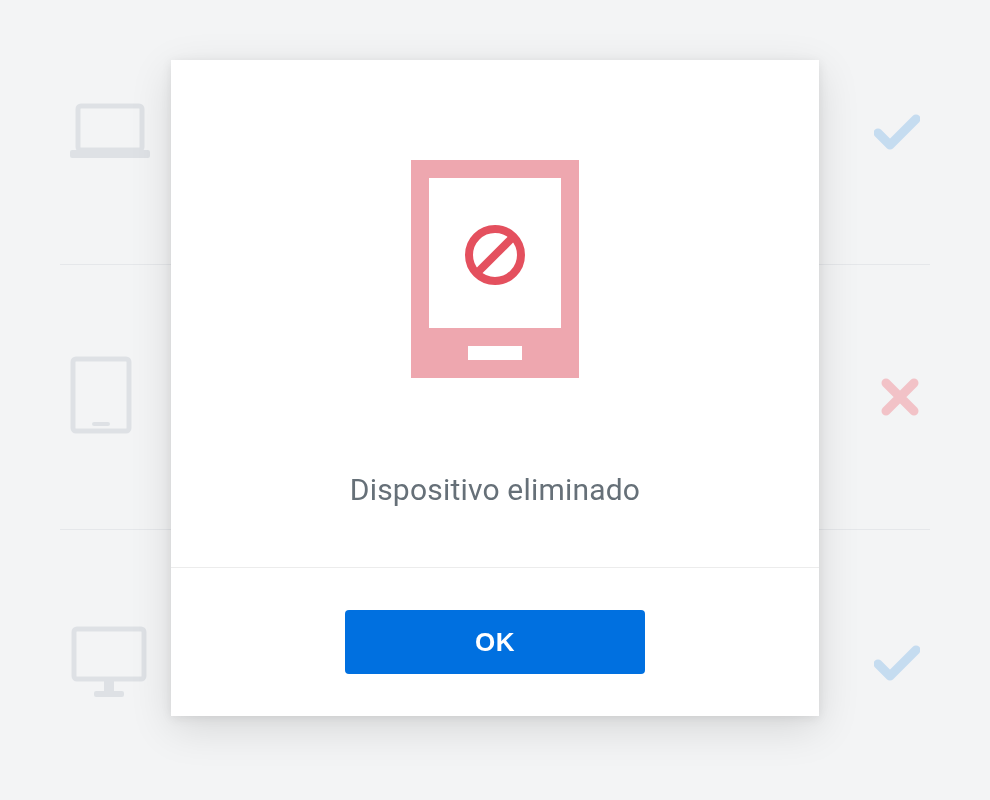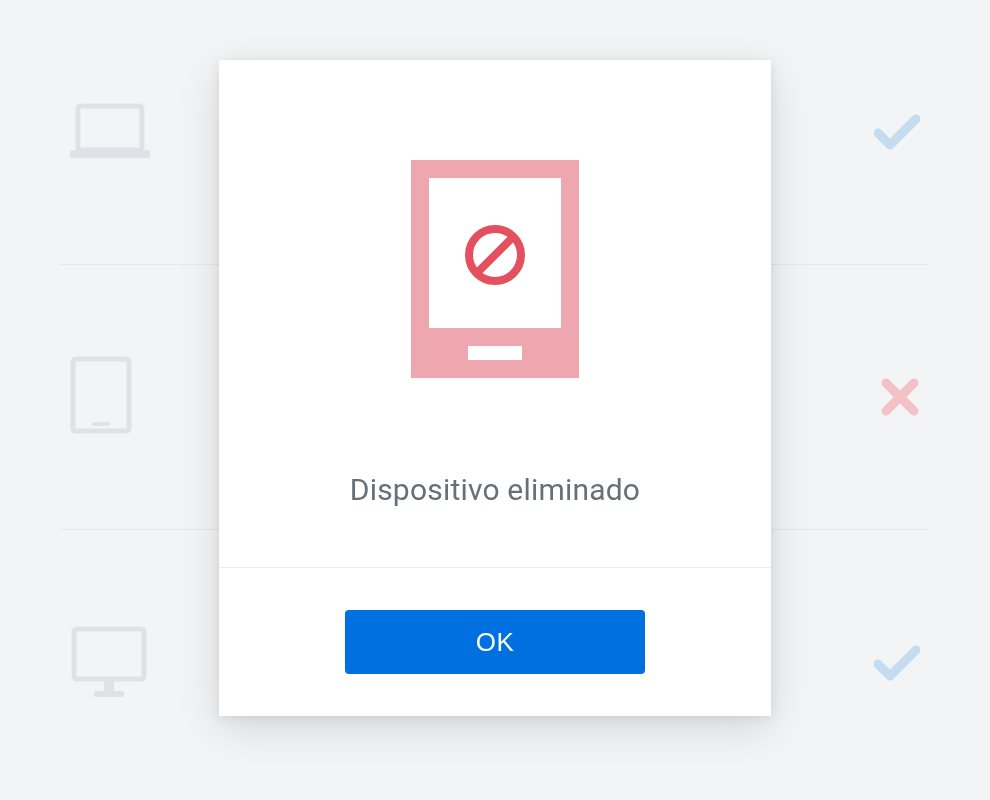--- a/index.html
+++ b/index.html
@@ -40,21 +40,21 @@
     .overlay {
       position: absolute;
       inset: 0;
       background: rgba(243,244,246,0.2);
       display: flex;
       align-items: flex-start;
       justify-content: center;
       padding-top: 60px;
     }
     .dialog {
-      width: 552px;
+      width: 648px;
       background: #ffffff;
       box-shadow: 0 12px 40px rgba(0,0,0,0.12), 0 2px 10px rgba(0,0,0,0.08);
     }
     .dialog-body {
       padding: 100px 40px 60px;
       display: flex;
       flex-direction: column;
       align-items: center;
       border-bottom: 1px solid #ececec;
     }
@@ -73,21 +73,21 @@
       justify-content: center;
     }
     .ok-button {
       width: 300px;
       height: 64px;
       background: #0070e0;
       color: #ffffff;
       border: none;
       border-radius: 4px;
       font-size: 26px;
-      font-weight: 400;
+      font-weight: 700;
       cursor: pointer;
       letter-spacing: 0.5px;
     }
   </style>
 </head>
 <body>
 
 <div class="device-list">
   <div class="device-row">
     <span class="device-icon-slot">

